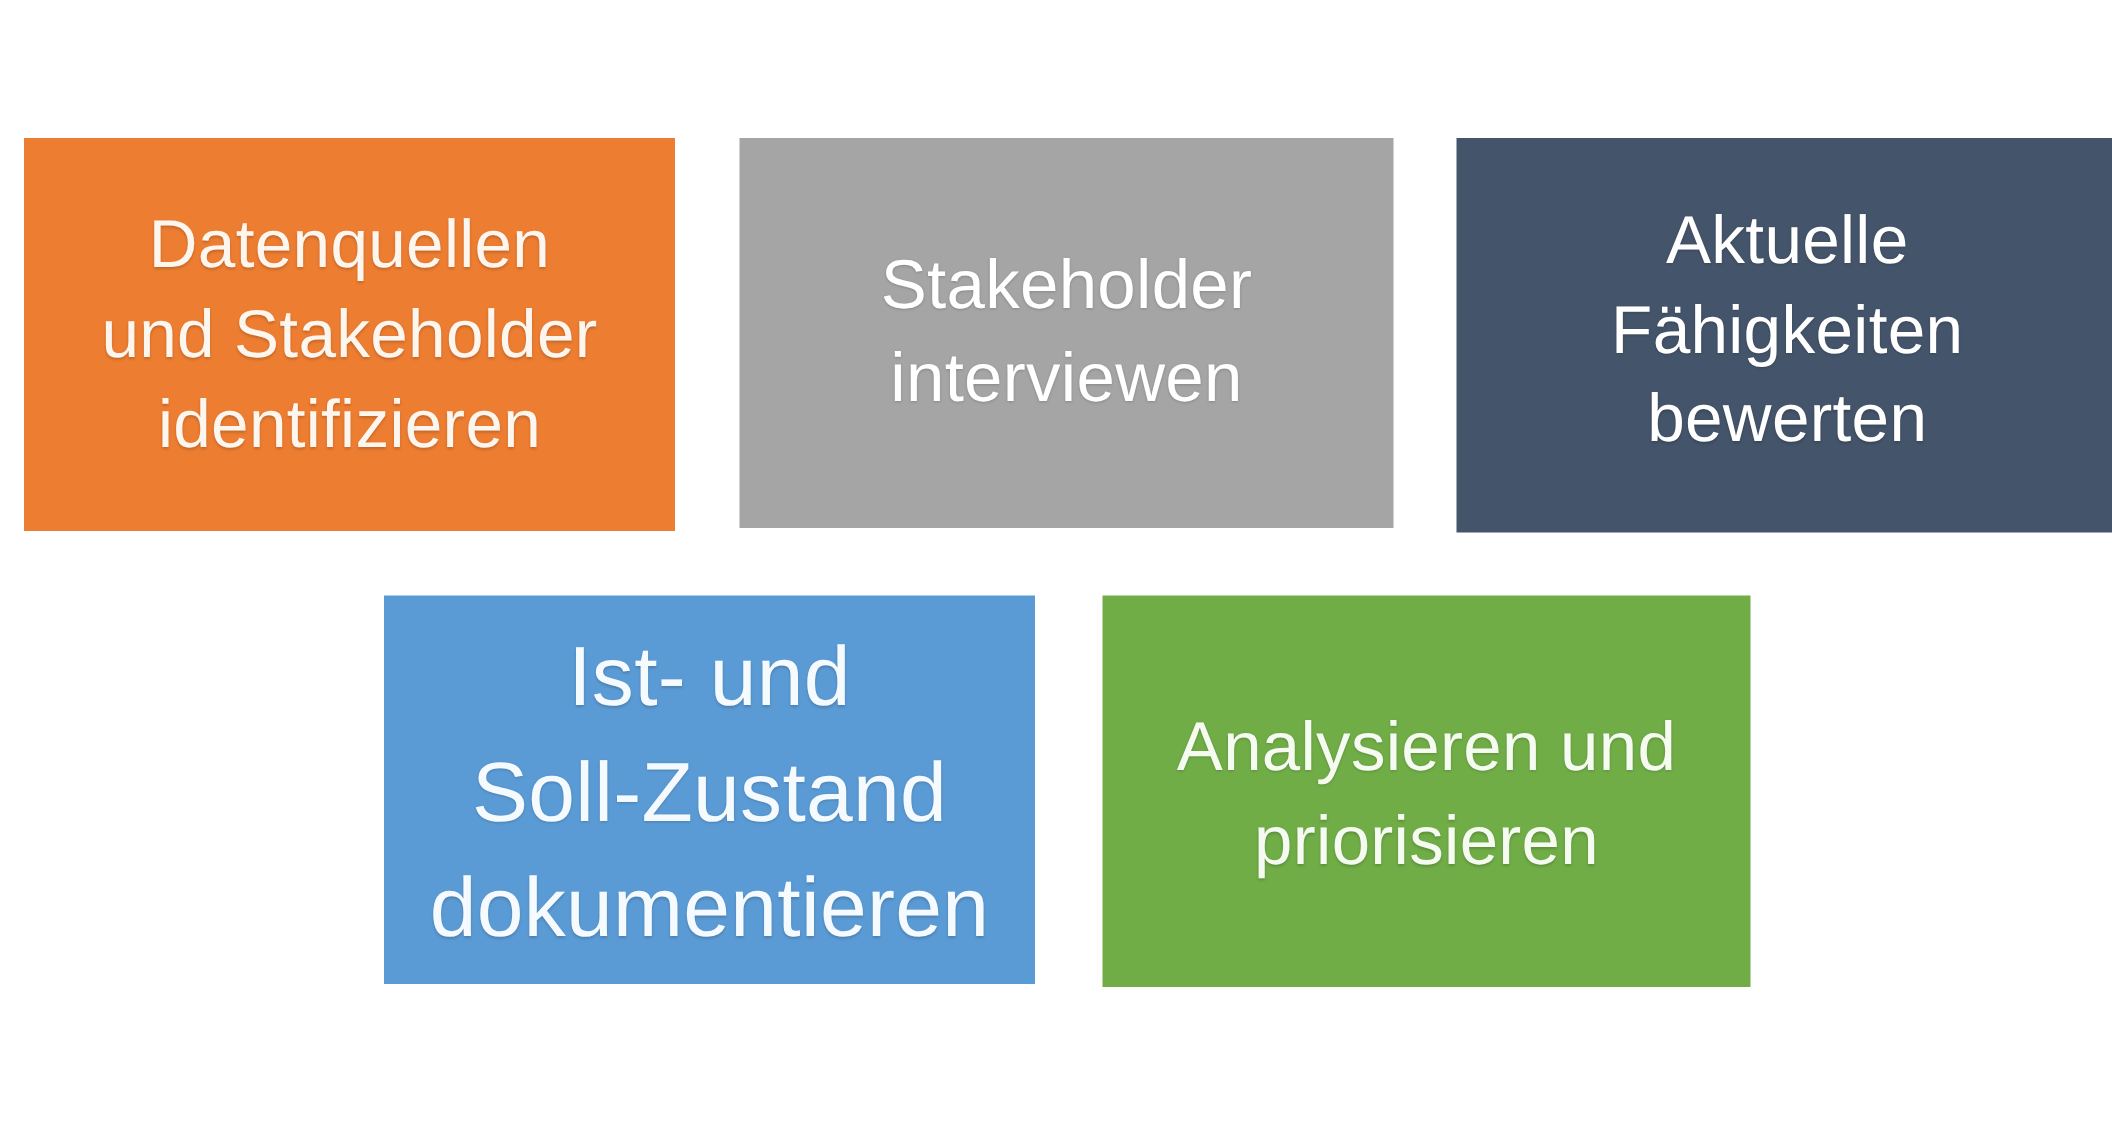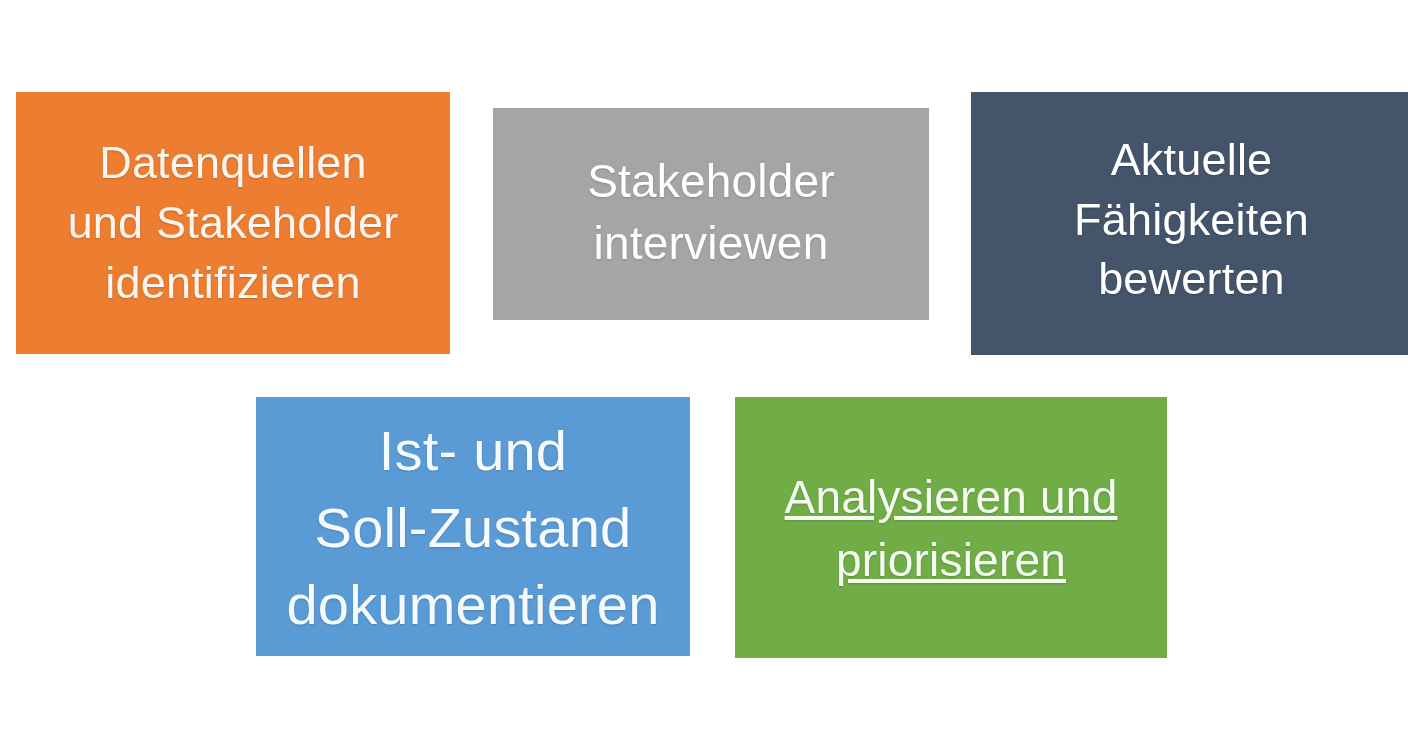--- a/index.html
+++ b/index.html
@@ -54,22 +54,21 @@
   #box-datenquellen .step-label {
     font-size: 45px;
     line-height: 1.33;
     color: #fdf6ef;
   }
 
   #box-stakeholder {
     left: 493px;
     top: 92px;
     width: 436px;
-    height: 212px;
-    margin-top: 16px;
+    height: 260px;
   }
   #box-stakeholder .step-label {
     font-size: 46px;
     line-height: 1.35;
     transform: translateY(-2px);
   }
 
   #box-faehigkeiten {
     left: 971px;
     top: 92px;
@@ -100,21 +99,20 @@
     left: 735px;
     top: 397px;
     width: 432px;
     height: 261px;
   }
   #box-analysieren .step-label {
     font-size: 46px;
     line-height: 1.36;
     transform: translateY(1px);
     color: #f6fbf2;
-    text-decoration: underline;
   }
 </style>
 </head>
 <body style="background: rgb(255, 255, 255);">
 
 <div id="canvas">
 
   <div class="step-box" id="box-datenquellen" style="background-color: rgb(237, 125, 49);">
     <div class="step-label">Datenquellen
 und Stakeholder

